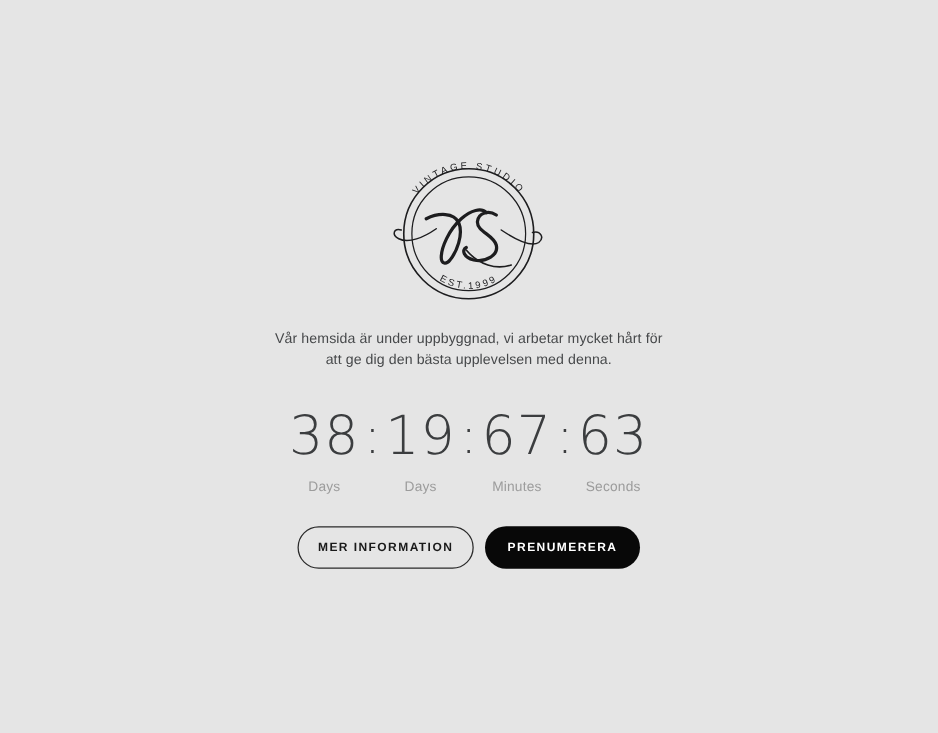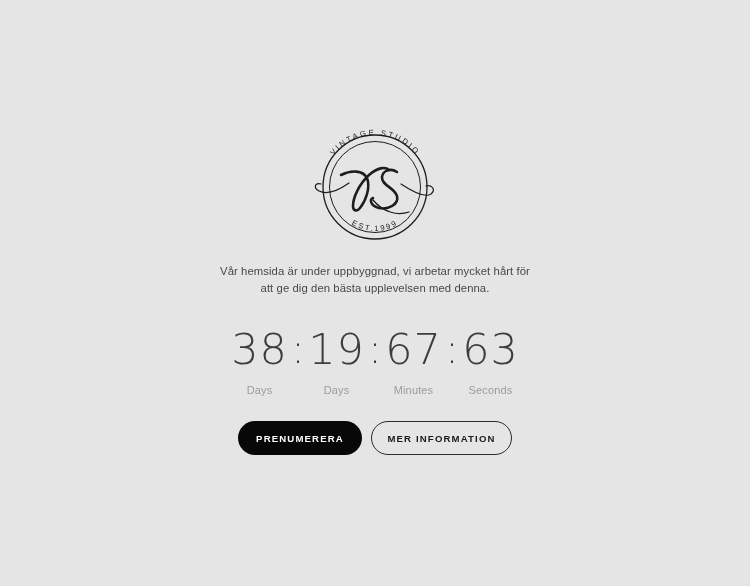--- a/index.html
+++ b/index.html
@@ -176,17 +176,17 @@
       <div class="cd-label">Minutes</div>
     </div>
     <div class="cd-sep">:</div>
     <div class="cd-unit">
       <div class="cd-value">63</div>
       <div class="cd-label">Seconds</div>
     </div>
   </div>
 
   <div class="buttons">
+    <div class="btn btn-secondary">MER INFORMATION</div>
     <div class="btn btn-primary">PRENUMERERA</div>
-    <div class="btn btn-secondary">MER INFORMATION</div>
   </div>
 
 </div>
 
 </body></html>

